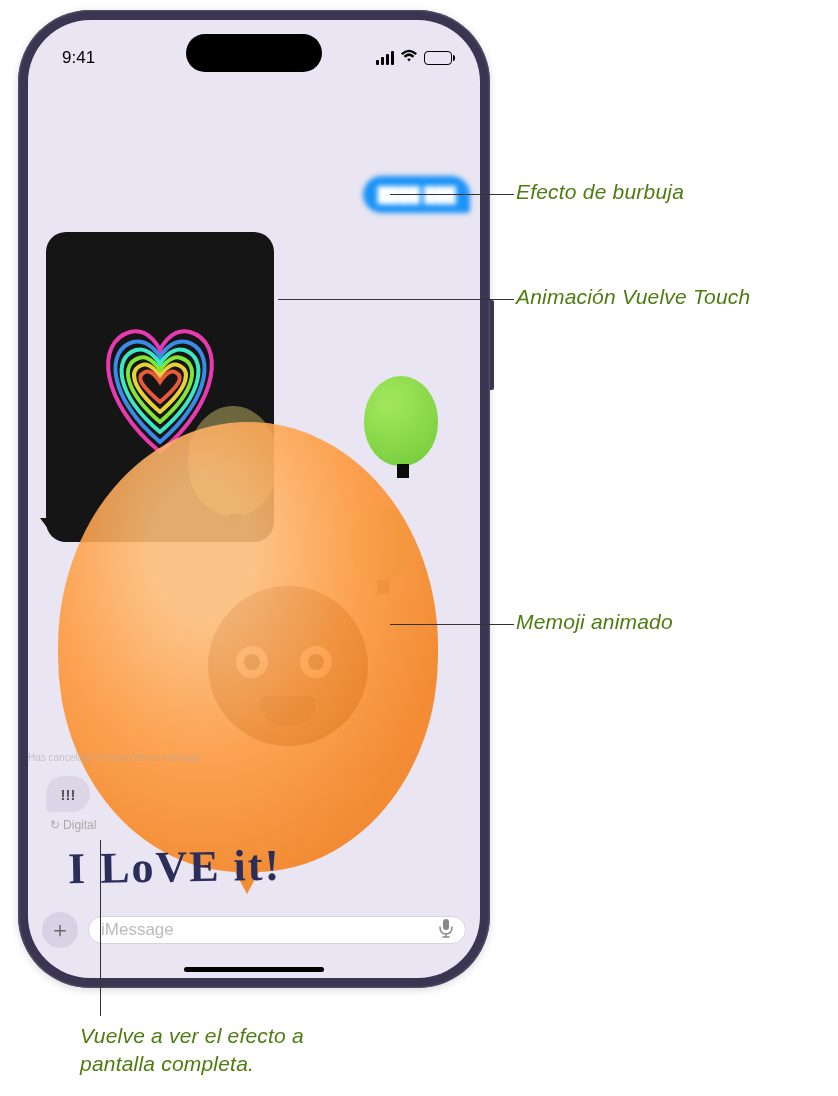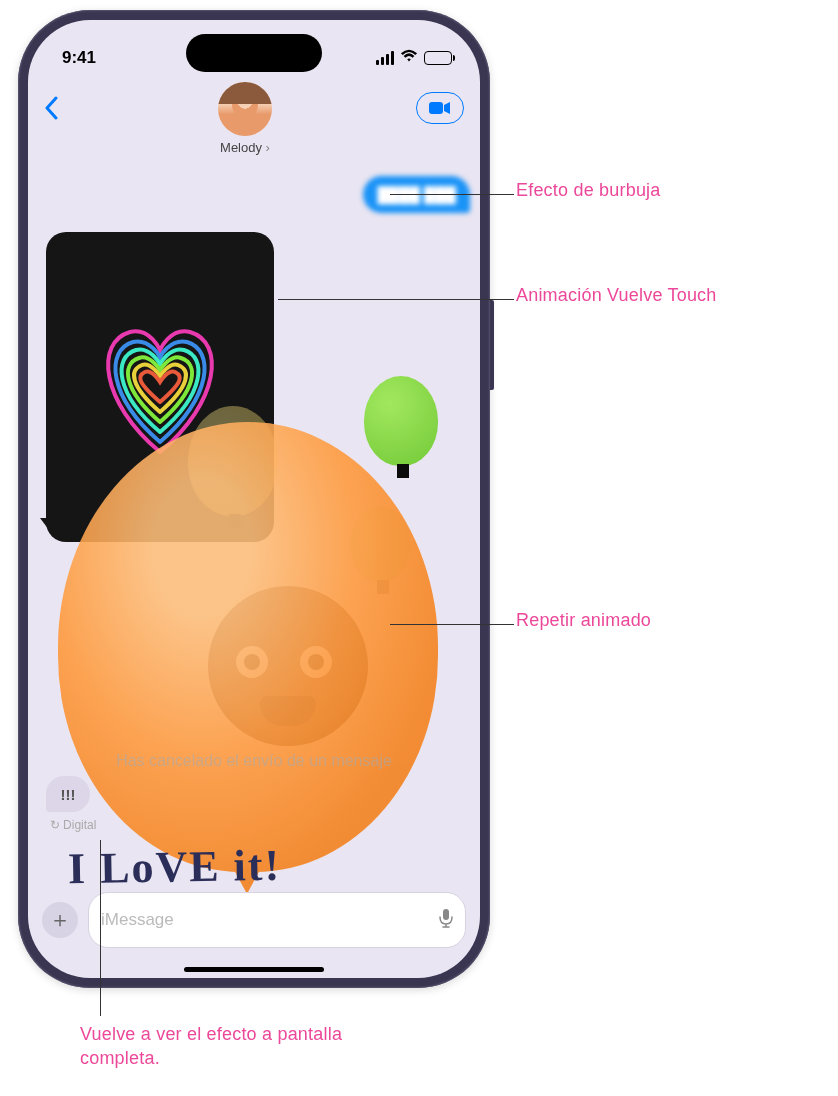--- a/index.html
+++ b/index.html
@@ -45,21 +45,21 @@
     }
     
     .status-bar {
       position: absolute;
       top: 18px; left: 0; right: 0;
       height: 40px;
       display: flex;
       justify-content: space-between;
       align-items: center;
       padding: 0 28px 0 34px;
-      font-weight: 700;
+      font-weight: 400;
       font-size: 17px;
       z-index: 15;
       color: #000;
       gap: 36px;
     }
     .status-icons { display: flex; gap: 6px; align-items: center; }
     .signal-bars { display: flex; gap: 2px; align-items: flex-end; }
     .bar { width: 3px; background: #000; border-radius: 1px; }
     .b1 { height: 5px; } .b2 { height: 8px; } .b3 { height: 11px; } .b4 { height: 14px; }
     .wifi { width: 18px; height: 14px; }
@@ -165,21 +165,21 @@
       border-radius:50%;
       mix-blend-mode: multiply;
       opacity:.85;
     }
     .memoji-eyes { position:absolute; top:60px; left:28px; display:flex; gap:32px; }
     .memoji-eye { width:32px; height:32px; background:#fff; border-radius:50%; display:flex; align-items:center; justify-content:center; }
     .memoji-eye::after { content:''; width:16px; height:16px; background:#3a2518; border-radius:50%; }
     .memoji-mouth { position:absolute; bottom:20px; left:52px; width:56px; height:30px; background:#3a1810; border-radius:10px 10px 30px 30px; }
     .status-text {
       position:absolute; top:576px; left:0; right:0;
-      text-align:center; font-size:16px; color:#aaa;
+      text-align:left; font-size:10px; color:#aaa;
       opacity:.6;
     }
     .tapback {
       position:absolute; left:18px; top:600px;
       width:44px; height:36px;
       background:#dcd6e8;
       border-radius:18px 18px 18px 4px;
       display:flex; align-items:center; justify-content:center;
       font-weight:700; color:#555; font-size:15px;
     }
@@ -202,42 +202,43 @@
       padding: 6px 14px 16px;
       display:flex; align-items:center; gap:10px;
     }
     .plus-btn {
       width:36px; height:36px; border-radius:50%;
       background:#d8d3e4;
       display:flex; align-items:center; justify-content:center;
       color:#666; font-size:22px; font-weight:400;
     }
     .msg-input {
-      flex:1; height:56px;
+      flex:1; height:28px;
       background:#fff; border:1px solid #d6d2e0;
       border-radius:20px;
       display:flex; align-items:center; justify-content:space-between;
       padding:0 12px;
       color:#bbb; font-size:17px;
     }
     .mic { color:#888; font-size:18px; }
     .home-indicator {
       position:absolute; bottom:6px; left:50%;
       transform:translateX(-50%);
       width:140px; height:5px;
       background:#000; border-radius:3px;
     }
     
     .side-btn-right { position:absolute; right:-4px; top:290px; width:4px; height:90px; background:#3a3550; border-radius:0 2px 2px 0; }
     
     .callout {
       position:absolute;
-      font-size:18px;
-      color:#ec4899;
+      font-size:21px;
+      color:#4d7c0f;
       letter-spacing:.2px;
+      font-style:italic;
     }
     .callout-line {
       position:absolute;
       border-top:1px solid #333;
     }
     .c1 { left:516px; top:180px; }
     .c2 { left:516px; top:285px; }
     .c3 { left:516px; top:610px; }
     .c4 { left:72px; top:1022px; max-width:280px; line-height:1.35;margin-left:8px; }
     .l1 { left:390px; top:194px; width:124px; }
@@ -264,39 +265,20 @@
         </span>
         <span>
           <svg class="wifi" viewBox="0 0 20 14">
               <path d="M10 13 L12 10.5 Q10 9 8 10.5 Z M4 7 Q10 1 16 7 L14 9 Q10 5 6 9 Z M1 4 Q10 -4 19 4 L17 6 Q10 -1 3 6 Z" fill="#000"></path>
             </svg>
         </span>
         <span class="battery"><span class="battery-fill"></span></span>
       </div>
     </div>
 
-    <div class="nav">
-      <div class="back">
-        <svg width="14" height="24" viewBox="0 0 14 24">
-            <path d="M12 2 L3 12 L12 22" stroke="#007aff" stroke-width="3" fill="none" stroke-linecap="round" stroke-linejoin="round"></path>
-          </svg>
-      </div>
-      <div class="contact">
-        <div class="avatar">
-          <div class="avatar-hair"></div>
-        </div>
-        <span class="contact-name">Melody</span>
-      </div>
-      <div class="facetime">
-        <svg width="22" height="14" viewBox="0 0 22 14">
-            <rect x="0" y="1" width="14" height="12" rx="3" fill="#007aff"></rect>
-            <path d="M15 4 L21 1 L21 13 L15 10 Z" fill="#007aff"></path>
-          </svg>
-      </div>
-    </div>
 
     <div class="conversation">
       <div class="msg-bubble-out">
         <span>████ ███</span>
       </div>
 
       <div class="digital-touch">
         <span class="dt-tail"></span>
         <svg class="heart-sketch" viewBox="0 0 170 170">
           <g fill="none" stroke-width="4" stroke-linecap="round">
@@ -356,16 +338,16 @@
   </div>
 </div>
 
 <div class="callout-line l1"></div>
 <div class="callout c1">Efecto de burbuja</div>
 
 <div class="callout-line l2"></div>
 <div class="callout c2">Animación Vuelve Touch</div>
 
 <div class="callout-line l3"></div>
-<div class="callout c3">Repetir animado</div>
+<div class="callout c3">Memoji animado</div>
 
 <div class="callout-line l4"></div>
 <div class="callout c4">Vuelve a ver el efecto a pantalla completa.</div>
 
 </body></html>

